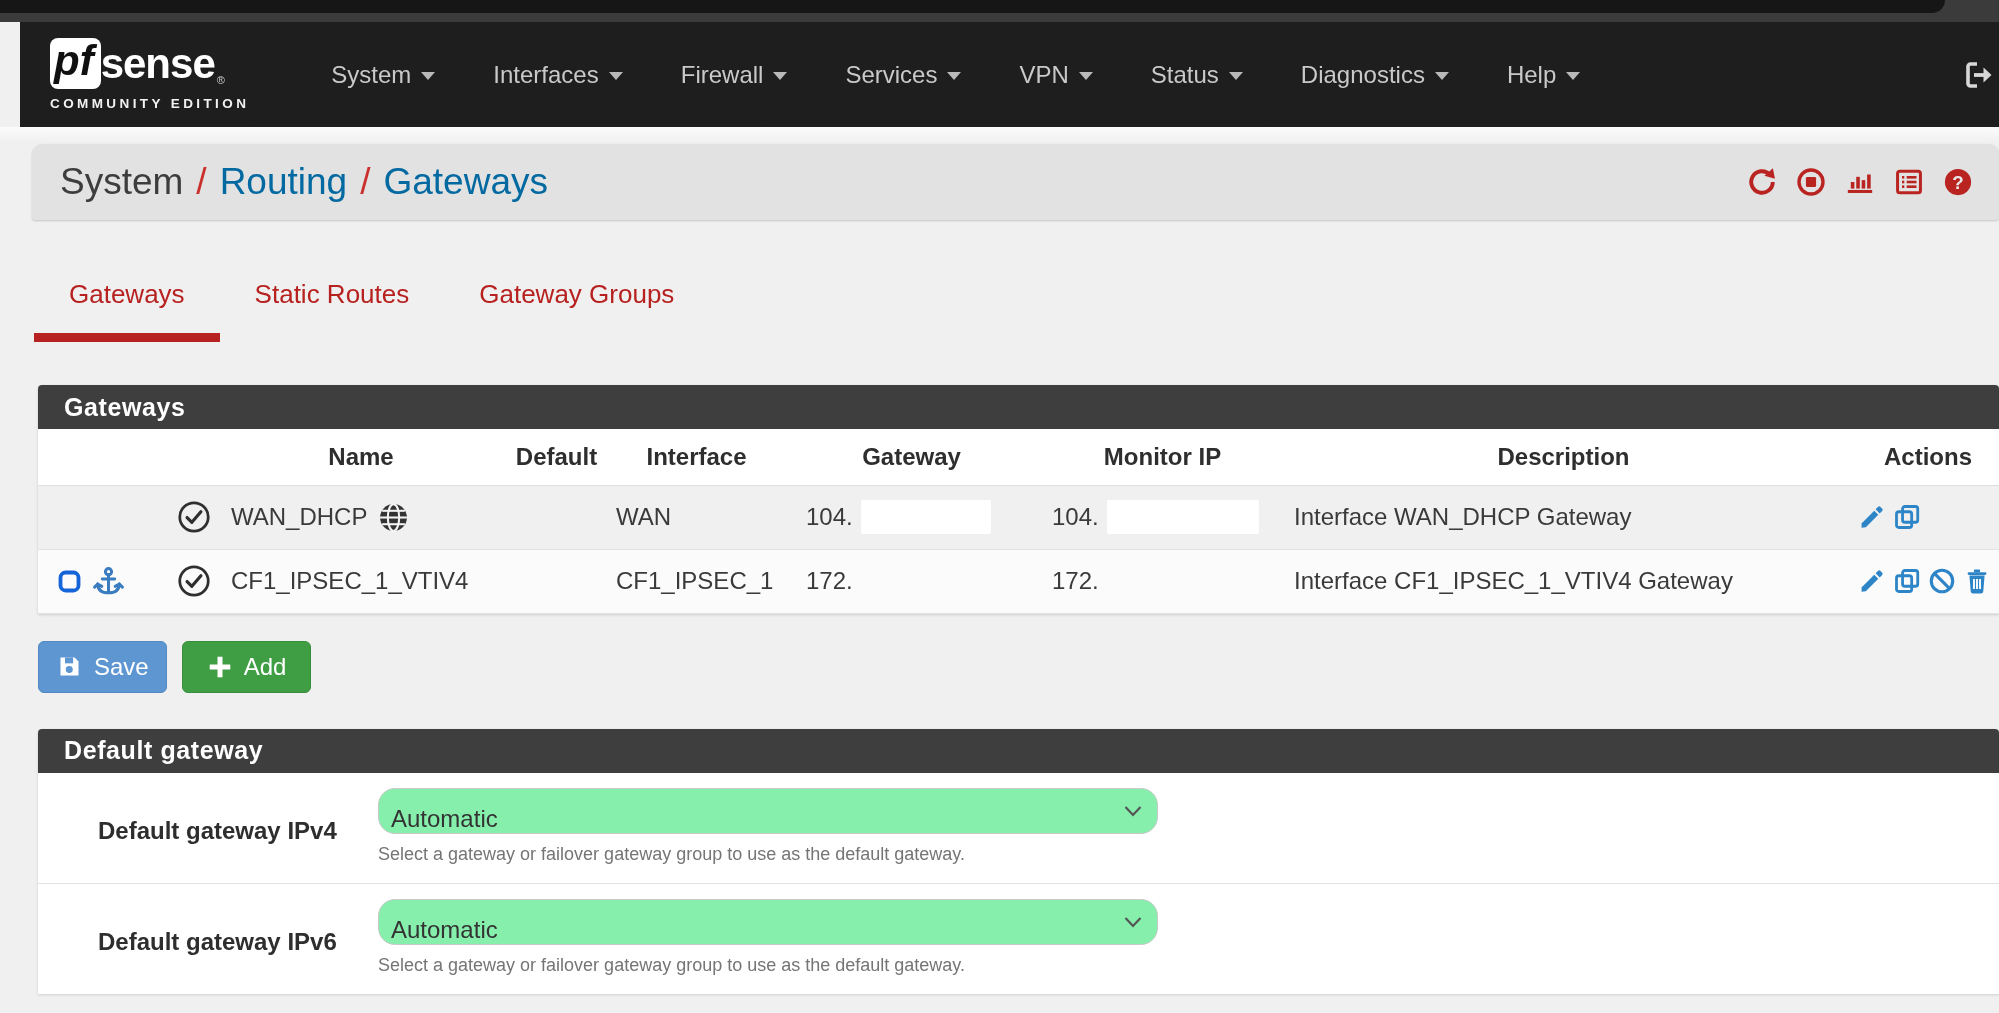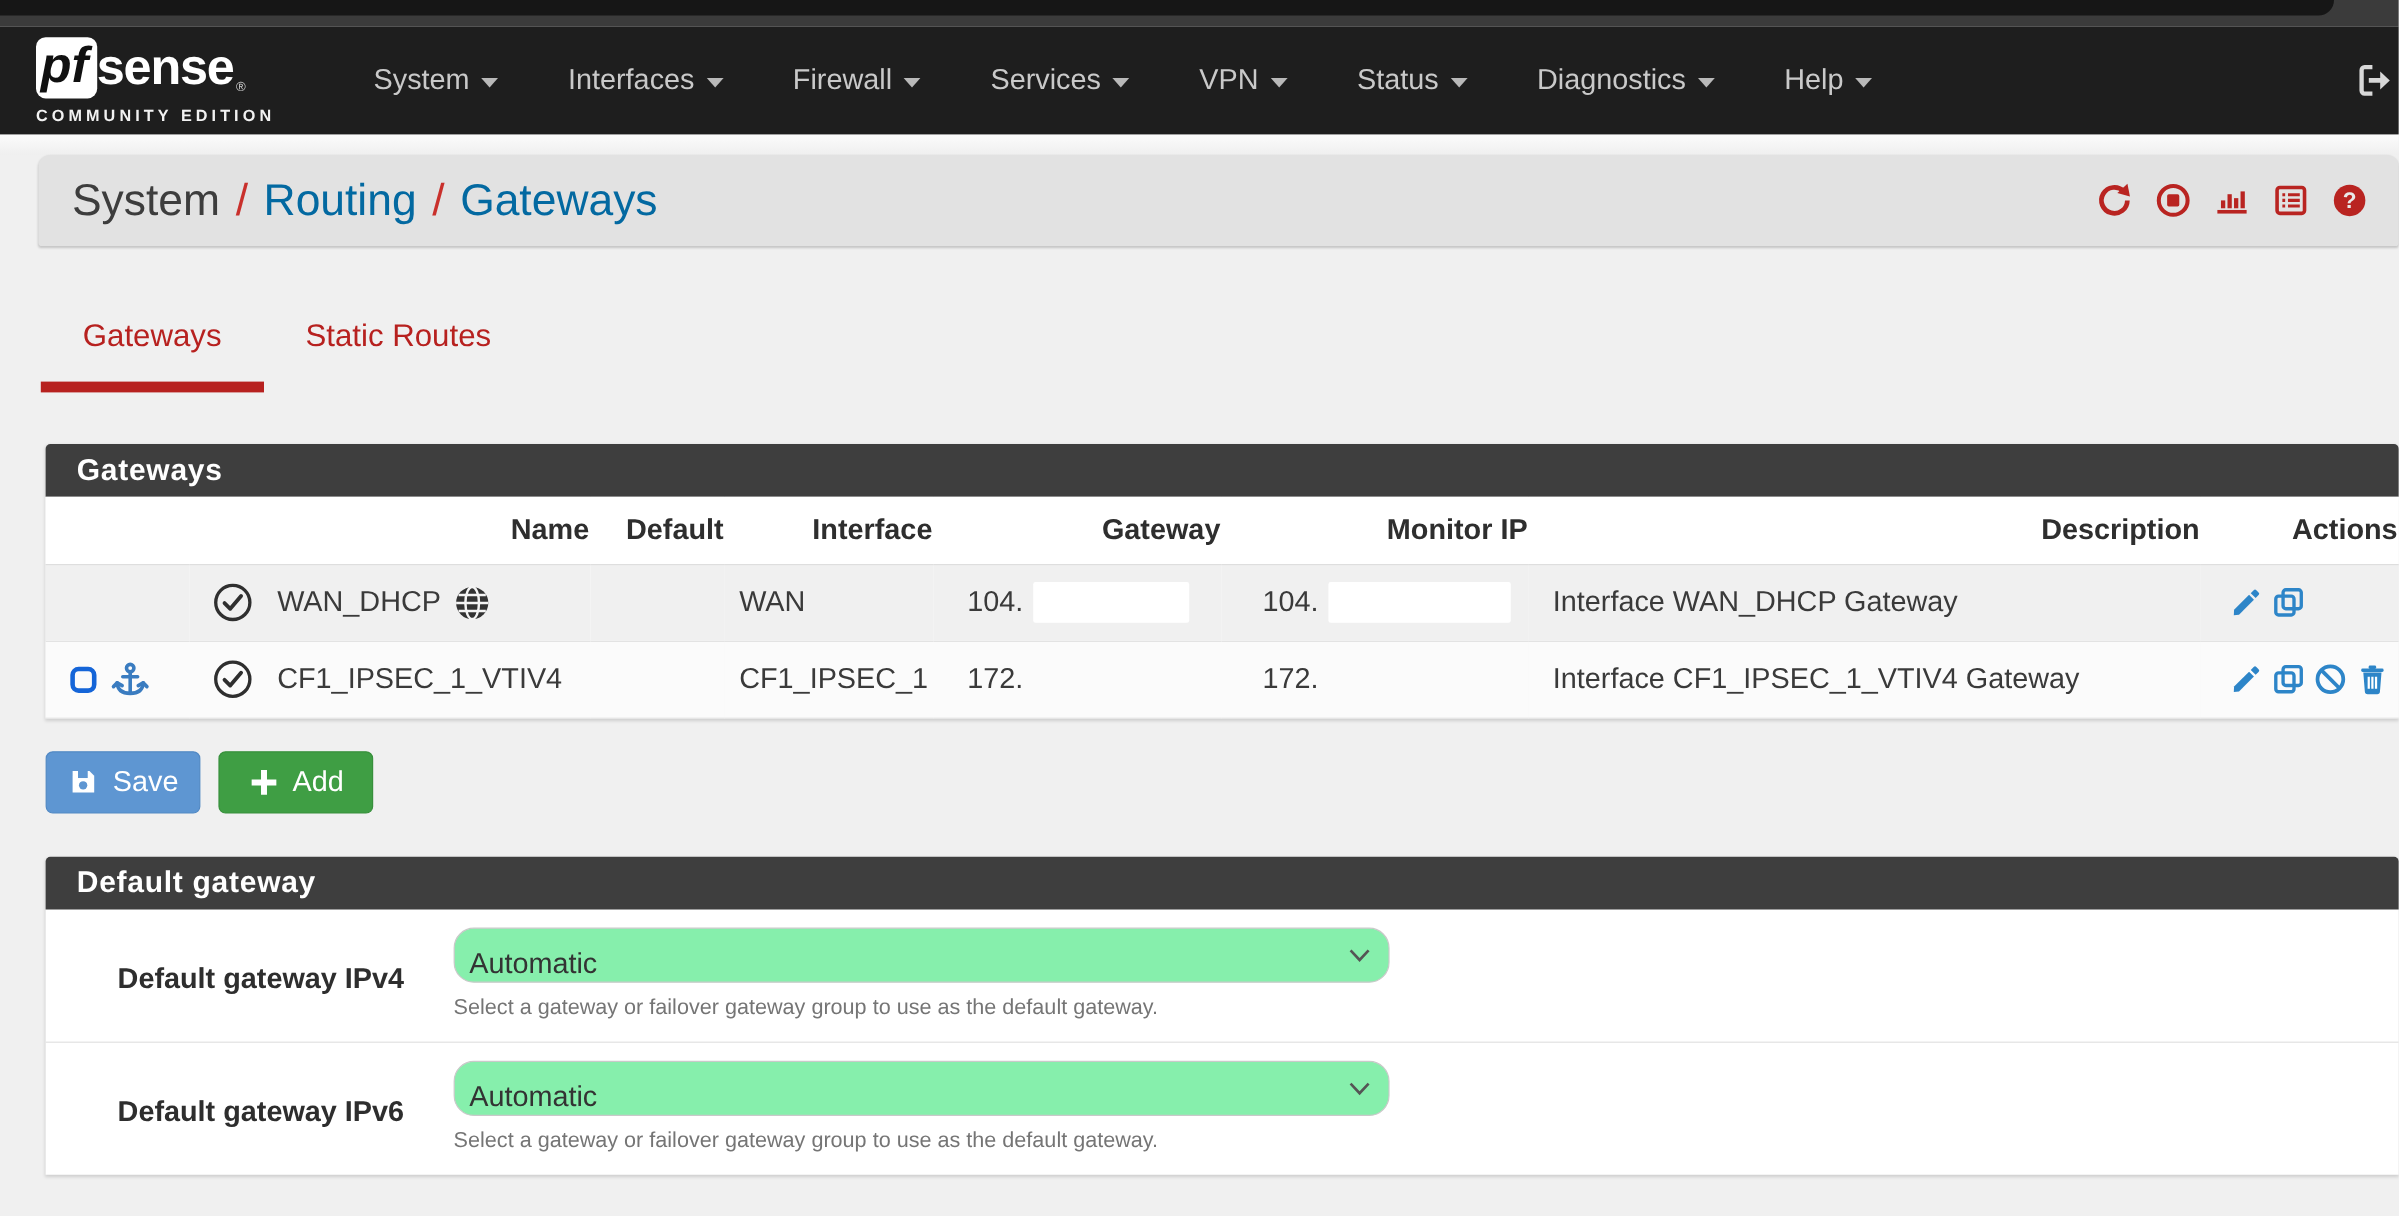--- a/index.html
+++ b/index.html
@@ -13,22 +13,22 @@
 
   
   .top-strip { height:22px; background:#3b3b3b; position:relative; }
   .top-strip .tab-corner {
     position:absolute; top:0; left:0; height:13px; right:54px;
     background:#161616; border-bottom-right-radius:16px;
   }
 
   
   .navbar {
-    height:90px; background:#1e1e1e; display:flex; align-items:center;
-    padding-left:30px; position:relative;
+    height:105px; background:#1e1e1e; display:flex; align-items:center;
+    padding-left:30px; position:relative;margin-left:20px;
   }
   .brand { display:flex; flex-direction:column; }
   .brand-row { display:flex; align-items:center; }
   .pf-box {
     background:#ffffff; color:#101010; font-style:italic; font-weight:bold;
     font-size:42px; line-height:1; padding:2px 7px 7px 4px; border-radius:8px;
   }
   .sense { color:#ffffff; font-weight:bold; font-size:42px; letter-spacing:-1px; line-height:1; }
   .reg { color:#cfcfcf; font-size:11px; align-self:flex-end; margin:0 0 3px 2px; }
   .edition { color:#f2f2f2; font-size:13.5px; font-weight:bold; letter-spacing:3.4px; margin-top:7px; }
@@ -63,21 +63,21 @@
   }
   .panel-gateways { margin-top:43px; }
   .panel-header {
     height:44px; background:#3e3e3e; color:#ffffff; font-size:25px; font-weight:bold;
     display:flex; align-items:center; padding-left:26px; letter-spacing:0.6px;
     border-radius:4px 4px 0 0;
   }
 
   table.gw { width:100%; border-collapse:collapse; table-layout:fixed; }
   table.gw th {
-    height:56px; font-size:24px; color:#2e2e2e; text-align:right;
+    height:56px; font-size:24px; color:#2e2e2e; text-align:center;
     border-bottom:1px solid #dedede; font-weight:bold; background:#ffffff;
   }
   table.gw td { height:64px; font-size:24px; color:#3a3a3a; }
   tr.row-odd  { background:#f0f0f0; }
   tr.row-even { background:#fbfbfb; border-top:1px solid #e3e3e3; border-bottom:1px solid #e3e3e3; }
   .cell-flex { display:flex; align-items:center; }
   .col-rowicons { padding-left:18px; }
   .col-check { text-align:center; }
   .pad-default { padding-left:18px; }
   .pad-iface { padding-left:12px; }
@@ -230,20 +230,21 @@
         <circle cx="16" cy="16" r="14" fill="currentColor"></circle>
         <text x="16" y="23" text-anchor="middle" font-size="20" font-weight="bold" fill="#e9e9e9" font-family="Liberation Sans, sans-serif">?</text>
       </svg>
     </span>
   </div>
 </div>
 
 <div class="tabs">
   <div class="tab active">Gateways</div>
   <div class="tab">Static Routes</div>
+  <div class="tab">Gateway Groups</div>
 </div>
 
 <div class="panel panel-gateways">
   <div class="panel-header">Gateways</div>
   <table class="gw">
     <colgroup>
       <col style="width:120px">
         <col style="width:72px">
         <col style="width:262px">
       <col style="width:112px">

